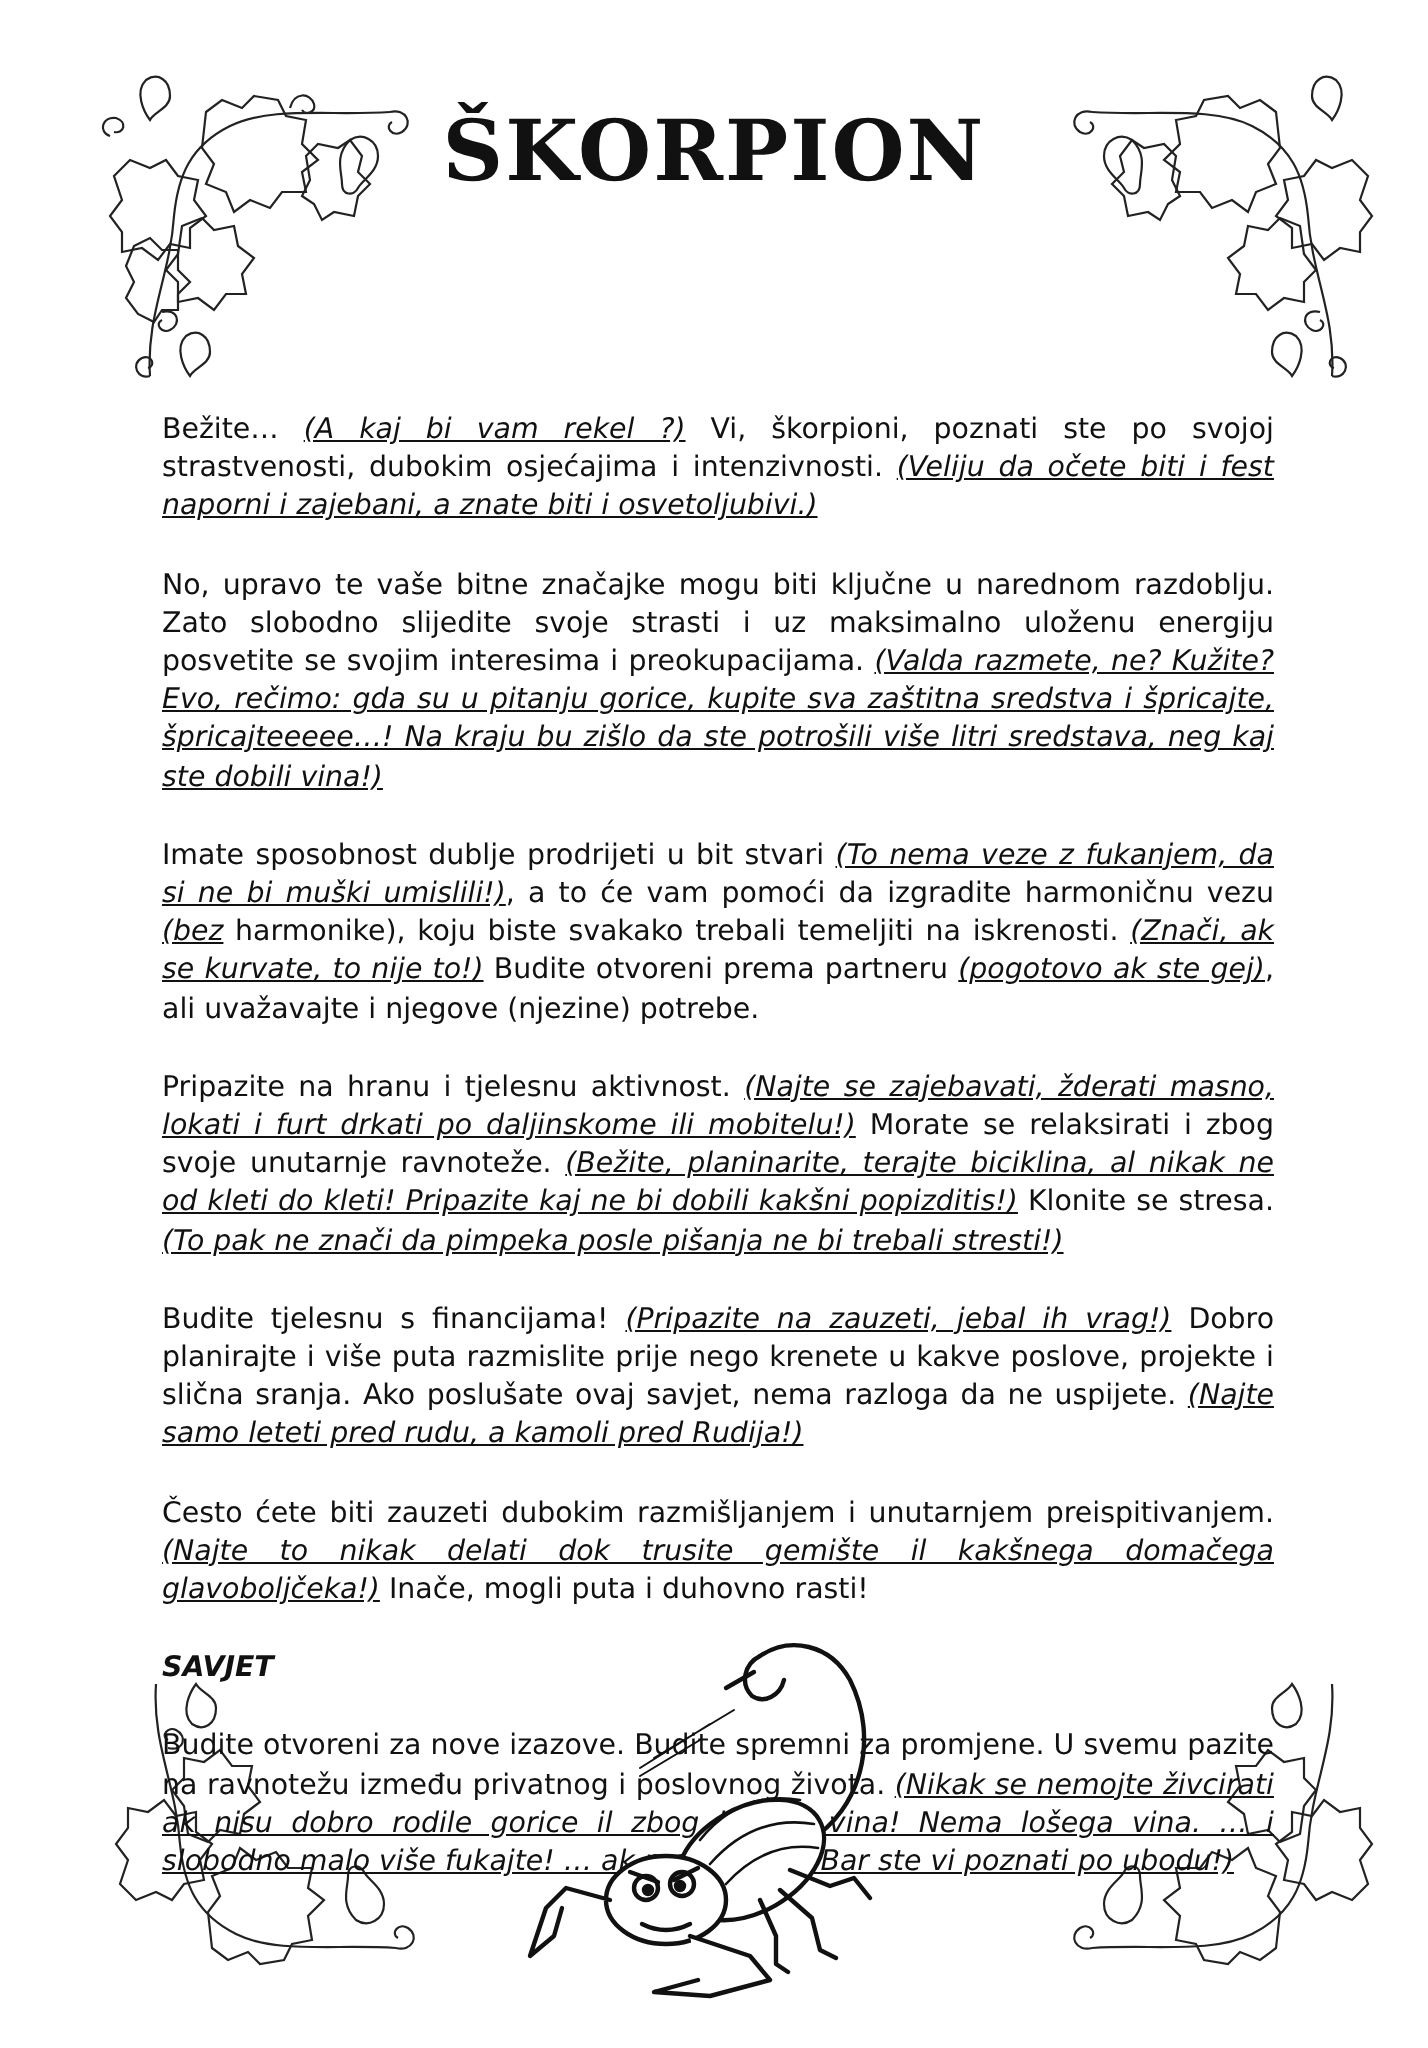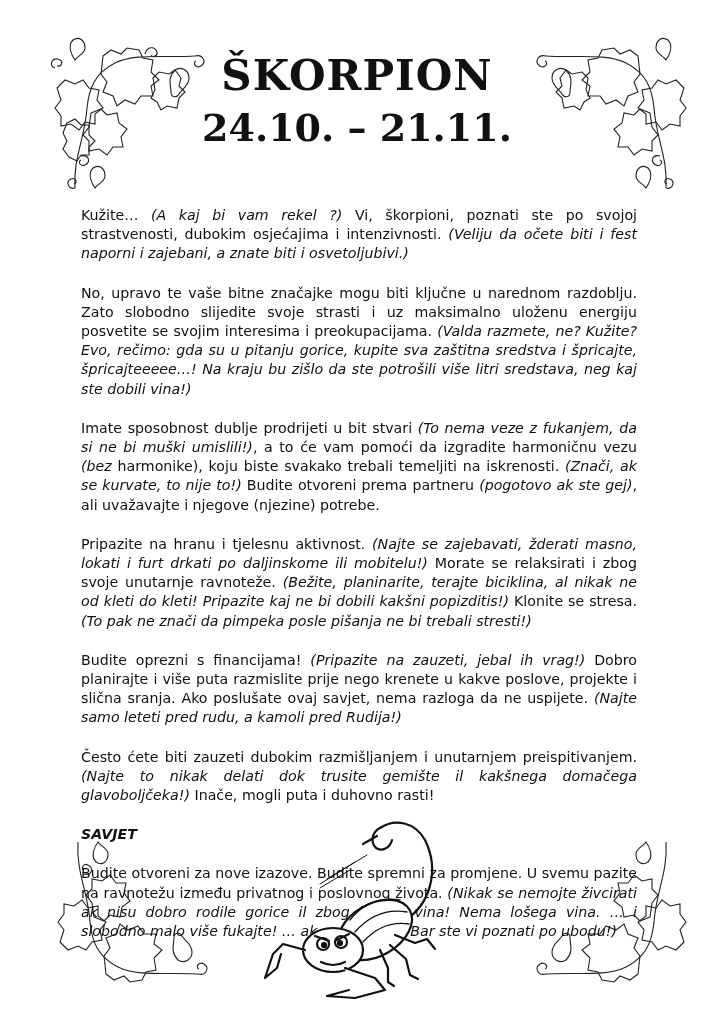--- a/index.html
+++ b/index.html
@@ -9,21 +9,21 @@
     .corner svg { width: 100%; height: 100%; }
     .c-tl { left: 45px; top: 28px; }
     .c-tr { right: 18px; top: 28px; transform: scaleX(-1); }
     .c-bl { left: 48px; bottom: 22px; transform: scaleY(-1); }
     .c-br { right: 18px; bottom: 22px; transform: scale(-1,-1); }
     .title-block { position: absolute; left: 0; right: 0; top: 52px; text-align: center; font-family: "DejaVu Serif", serif; font-weight: bold; }
     .title { font-size: 42px; letter-spacing: 1px; line-height: 48px; }
     .dates { font-size: 38px; line-height: 48px; margin-top: 4px; }
     .body { position: absolute; left: 81px; top: 206px; width: 556px; font-size: 14.2px; line-height: 19.2px; text-align: justify; }
     .body p { margin: 0 0 20px 0; }
-    .body i { font-style: italic; }
+    .body i { font-style: italic; text-decoration: underline; }
     .savjet-title { font-weight: bold; margin: 0; font-style: italic; }
     .scorpion { position: absolute; left: 255px; top: 810px; width: 220px; height: 200px; }
     .scorpion svg { width: 100%; height: 100%; }
   </style>
 </head>
 <body>
 
 <div class="page">
 
   <div class="corner c-tl">
@@ -81,30 +81,29 @@
       <path d="M58 28 l8 -6 l10 4 l6 -6 l12 2 l4 8 l10 2 l-2 12 l8 8 l-8 6 l2 10 l-12 0 l-6 8 l-10 -4 l-8 6 l-4 -10 l-10 -4 l4 -10 l-6 -8 z"></path>
       <path d="M12 60 l8 -8 l10 4 l8 -4 l6 8 l10 2 l-2 10 l6 8 l-8 6 l0 10 l-10 -2 l-6 8 l-8 -6 l-10 2 l0 -10 l-6 -8 l6 -8 z"></path>
       <path d="M46 85 l10 -4 l6 6 l10 -2 l2 10 l8 6 l-6 8 l2 10 l-10 0 l-6 8 l-8 -6 l-10 2 l0 -10 l-6 -6 l6 -8 z"></path>
       <path d="M130 42 c6 -4 14 0 14 8 c0 8 -8 12 -10 16 c-2 4 -8 4 -8 -2 c0 -6 -4 -14 4 -22 z"></path>
       <path d="M48 140 c6 -4 12 0 12 8 c0 6 -8 8 -10 12 c-3 -4 -8 -14 -2 -20 z"></path>
     </svg>
   </div>
 
   <div class="title-block">
     <div class="title">ŠKORPION</div>
-    <div class="dates">24.10. – 21.11.</div>
   </div>
 
   <div class="body">
     <div id="paragraphs">
-        <p><span>Kužite… </span><i>(A kaj bi vam rekel ?)</i><span> Vi, škorpioni, poznati ste po svojoj strastvenosti, dubokim osjećajima i intenzivnosti. </span><i>(Veliju da očete biti i fest naporni i zajebani, a znate biti i osvetoljubivi.)</i></p>
+        <p><span>Bežite… </span><i>(A kaj bi vam rekel ?)</i><span> Vi, škorpioni, poznati ste po svojoj strastvenosti, dubokim osjećajima i intenzivnosti. </span><i>(Veliju da očete biti i fest naporni i zajebani, a znate biti i osvetoljubivi.)</i></p>
         <p><span>No, upravo te vaše bitne značajke mogu biti ključne u narednom razdoblju. Zato slobodno slijedite svoje strasti i uz maksimalno uloženu energiju posvetite se svojim interesima i preokupacijama. </span><i>(Valda razmete, ne? Kužite? Evo, rečimo: gda su u pitanju gorice, kupite sva zaštitna sredstva i špricajte, špricajteeeee…! Na kraju bu zišlo da ste potrošili više litri sredstava, neg kaj ste dobili vina!)</i></p>
         <p><span>Imate sposobnost dublje prodrijeti u bit stvari </span><i>(To nema veze z fukanjem, da si ne bi muški umislili!)</i><span>, a to će vam pomoći da izgradite harmoničnu vezu </span><i>(bez</i><span> harmonike), koju biste svakako trebali temeljiti na iskrenosti. </span><i>(Znači, ak se kurvate, to nije to!)</i><span> Budite otvoreni prema partneru </span><i>(pogotovo ak ste gej)</i><span>, ali uvažavajte i njegove (njezine) potrebe.</span></p>
         <p><span>Pripazite na hranu i tjelesnu aktivnost. </span><i>(Najte se zajebavati, žderati masno, lokati i furt drkati po daljinskome ili mobitelu!)</i><span> Morate se relaksirati i zbog svoje unutarnje ravnoteže. </span><i>(Bežite, planinarite, terajte biciklina,  al nikak ne od kleti do kleti! Pripazite kaj ne bi dobili kakšni popizditis!)</i><span> Klonite se stresa. </span><i>(To pak ne znači da pimpeka posle pišanja ne bi trebali stresti!)</i></p>
-        <p><span>Budite oprezni s financijama! </span><i>(Pripazite na zauzeti, jebal ih vrag!)</i><span> Dobro planirajte i više puta razmislite prije nego krenete u kakve poslove, projekte i slična sranja. Ako poslušate ovaj savjet, nema razloga da ne uspijete. </span><i>(Najte samo leteti pred rudu, a kamoli pred Rudija!)</i></p>
+        <p><span>Budite tjelesnu s financijama! </span><i>(Pripazite na zauzeti, jebal ih vrag!)</i><span> Dobro planirajte i više puta razmislite prije nego krenete u kakve poslove, projekte i slična sranja. Ako poslušate ovaj savjet, nema razloga da ne uspijete. </span><i>(Najte samo leteti pred rudu, a kamoli pred Rudija!)</i></p>
         <p><span>Često ćete biti zauzeti dubokim razmišljanjem i unutarnjem preispitivanjem. </span><i>(Najte to nikak delati dok trusite gemište il kakšnega domačega glavoboljčeka!)</i><span> Inače, mogli puta i duhovno rasti!</span></p>
       </div>
     <p class="savjet-title">SAVJET</p>
     <p id="savjet-text"><span>Budite otvoreni za nove izazove. Budite spremni za promjene. U svemu pazite na ravnotežu između privatnog i poslovnog života. </span><i>(Nikak se nemojte živcirati ak nisu dobro rodile gorice il zbog lošega vina! Nema lošega vina.  … i slobodno malo više fukajte! … ak morete, ne! Bar ste vi poznati po ubodu!)</i></p>
   </div>
 
   <div class="scorpion">
     <svg viewBox="0 0 220 200" fill="none" stroke="#111" stroke-width="2.2" stroke-linecap="round" stroke-linejoin="round">
 
       <path d="M150 110 C175 95 185 60 170 30 C160 12 140 8 125 18"></path>

